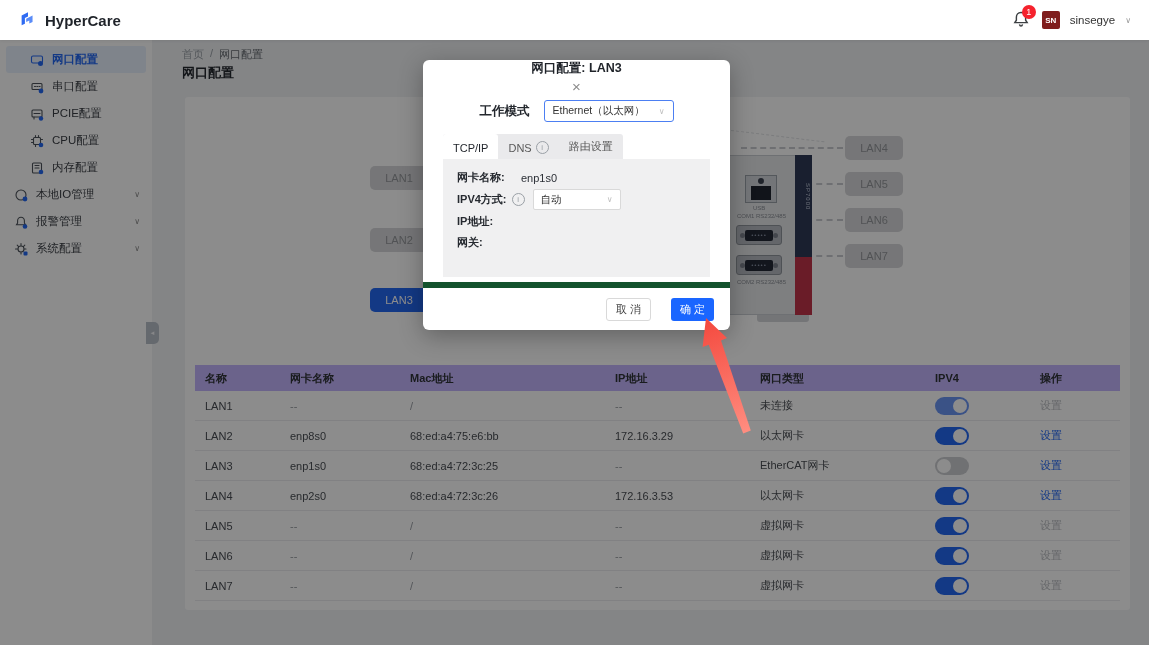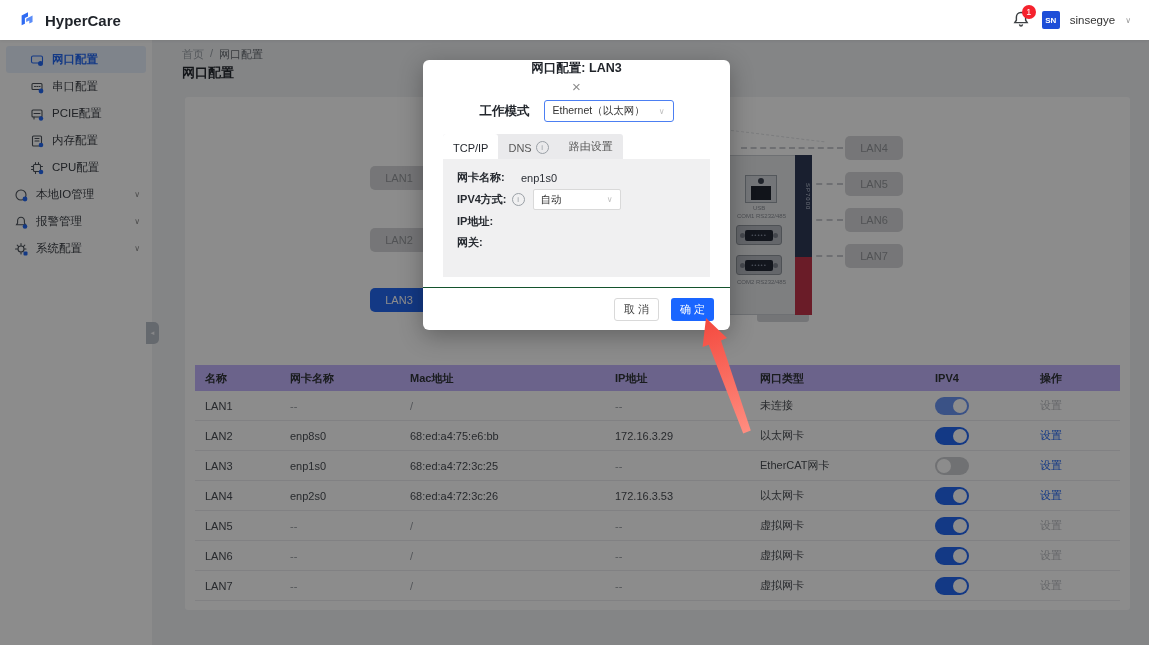--- a/index.html
+++ b/index.html
@@ -5,21 +5,21 @@
   html,body{margin:0;padding:0;}
   body{font-family:"Liberation Sans","DejaVu Sans",sans-serif;}
   .app{position:relative;width:1149px;height:645px;overflow:hidden;background:#f0f2f5;}
 
   
   .topbar{position:absolute;left:0;top:0;width:100%;height:40px;background:#fff;display:flex;align-items:center;justify-content:space-between;padding:0 18px;box-sizing:border-box;z-index:10;box-shadow:0 1px 3px rgba(0,0,0,.07);}
   .brand{display:flex;align-items:center;gap:7px;font-size:15px;font-weight:bold;color:#1f2329;}
   .top-right{display:flex;align-items:center;gap:10px;}
   .bell-wrap{position:relative;width:22px;height:22px;cursor:pointer;}
   .badge{position:absolute;top:-4px;left:12px;min-width:14px;height:14px;border-radius:7px;background:#f5222d;color:#fff;font-size:9px;display:flex;align-items:center;justify-content:center;padding:0 3px;box-sizing:border-box;}
-  .avatar{width:18px;height:18px;background:#1d4ed8;color:#fff;font-size:8px;font-weight:bold;display:flex;align-items:center;justify-content:center;border-radius:2px;}
+  .avatar{width:18px;height:18px;background:#7f1d1d;color:#fff;font-size:8px;font-weight:bold;display:flex;align-items:center;justify-content:center;border-radius:2px;}
   .username{font-size:11.5px;color:#333;}
   .caret{font-size:8px;color:#999;}
 
   
   .sidebar{position:absolute;left:0;top:40px;width:152px;bottom:0;background:#fff;padding-top:6px;box-sizing:border-box;z-index:5;}
   .s-item{height:27px;display:flex;align-items:center;padding:0 12px 0 14px;font-size:11.5px;color:#3b3f45;cursor:pointer;}
   .s-item .lbl{flex:1;margin-left:8px;white-space:nowrap;}
   .s-sub{padding-left:30px;}
   .s-active{background:#e8f1fe;color:#2468f2;margin:0 6px;padding-left:24px;border-radius:3px;font-weight:bold;}
   .s-chev{font-size:8px;color:#8c8c8c;}
@@ -82,21 +82,21 @@
   .m-tabs{display:inline-flex;background:#eaeaec;border-radius:3px 3px 0 0;font-size:11px;color:#595959;margin-top:12px;}
   .m-tab{padding:5px 10px;display:flex;align-items:flex-end;gap:4px;cursor:pointer;}
   .m-tab.active{background:#fff;color:#1f2329;border-radius:3px 3px 0 0;}
   .info{width:11px;height:11px;border:1px solid #9aa0a6;border-radius:50%;font-size:8px;color:#9aa0a6;display:inline-flex;align-items:center;justify-content:center;flex-shrink:0;font-style:normal;}
   .m-panel{background:#f0f0f1;width:267px;height:118px;padding:9px 14px;box-sizing:border-box;font-size:11px;}
   .f-row{display:flex;align-items:center;min-height:19px;margin-bottom:2px;}
   .f-label{font-weight:bold;color:#262a30;width:64px;flex-shrink:0;}
   .f-label.auto{width:auto;margin-right:5px;}
   .f-value{color:#2b2f36;}
   .f-select{width:88px;height:21px;background:#fff;border:1px solid #d9d9d9;border-radius:2px;display:flex;align-items:center;justify-content:space-between;padding:0 7px;font-size:10.5px;color:#333;margin-left:8px;box-sizing:border-box;cursor:pointer;}
-  .m-footer{position:absolute;left:0;right:0;bottom:0;height:42px;border-top:1px solid #14532d;display:flex;align-items:center;justify-content:flex-end;gap:12px;padding:0 16px;}
+  .m-footer{position:absolute;left:0;right:0;bottom:0;height:42px;border-top:6px solid #14532d;display:flex;align-items:center;justify-content:flex-end;gap:20px;padding:0 16px;}
   .btn{height:23px;border-radius:3px;font-size:11px;display:flex;align-items:center;justify-content:center;padding:0 9px;box-sizing:border-box;cursor:pointer;}
   .btn-cancel{border:1px solid #d9d9d9;background:#fff;color:#444;}
   .btn-ok{background:#1a66ff;color:#fff;}
 
   .arrow-svg{position:absolute;left:0;top:0;width:1149px;height:645px;z-index:40;pointer-events:none;}
 </style>
 </head>
 <body>
 
 <div class="app">
@@ -142,33 +142,33 @@
     <div class="s-item s-sub">
       <svg class="ic" viewBox="0 0 14 14">
           <rect class="st" x="2" y="3" width="10" height="7" rx="1"></rect>
           <path class="st" d="M4 10 v2 M4 6.5 h6"></path>
           <circle class="sf" cx="11" cy="11.5" r="2.2"></circle>
         </svg>
       <span class="lbl">PCIE配置</span>
     </div>
     <div class="s-item s-sub">
       <svg class="ic" viewBox="0 0 14 14">
+          <rect class="st" x="3.5" y="3.5" width="7" height="7" rx="1"></rect>
+          <path class="st" d="M5.5 1.5 v2 M8.5 1.5 v2 M5.5 10.5 v2 M1.5 5.5 h2 M1.5 8.5 h2 M10.5 5.5 h2"></path>
+          <circle class="sf" cx="11" cy="11" r="2.3"></circle>
+        </svg>
+      <span class="lbl">CPU配置</span>
+    </div>
+    <div class="s-item s-sub">
+      <svg class="ic" viewBox="0 0 14 14">
           <rect class="st" x="2.5" y="2" width="9" height="10" rx="1"></rect>
           <path class="st" d="M5 4.5 h4 M5 7 h4"></path>
           <circle class="sf" cx="11" cy="11" r="2.3"></circle>
         </svg>
       <span class="lbl">内存配置</span>
-    </div>
-    <div class="s-item s-sub">
-      <svg class="ic" viewBox="0 0 14 14">
-          <rect class="st" x="3.5" y="3.5" width="7" height="7" rx="1"></rect>
-          <path class="st" d="M5.5 1.5 v2 M8.5 1.5 v2 M5.5 10.5 v2 M1.5 5.5 h2 M1.5 8.5 h2 M10.5 5.5 h2"></path>
-          <circle class="sf" cx="11" cy="11" r="2.3"></circle>
-        </svg>
-      <span class="lbl">CPU配置</span>
     </div>
     <div class="s-item">
       <svg class="ic" viewBox="0 0 14 14">
           <circle class="st" cx="7" cy="7" r="5"></circle>
           <circle class="sf" cx="11" cy="11" r="2.4"></circle>
         </svg>
       <span class="lbl">本地IO管理</span>
       <span class="s-chev">∨</span>
     </div>
     <div class="s-item">

